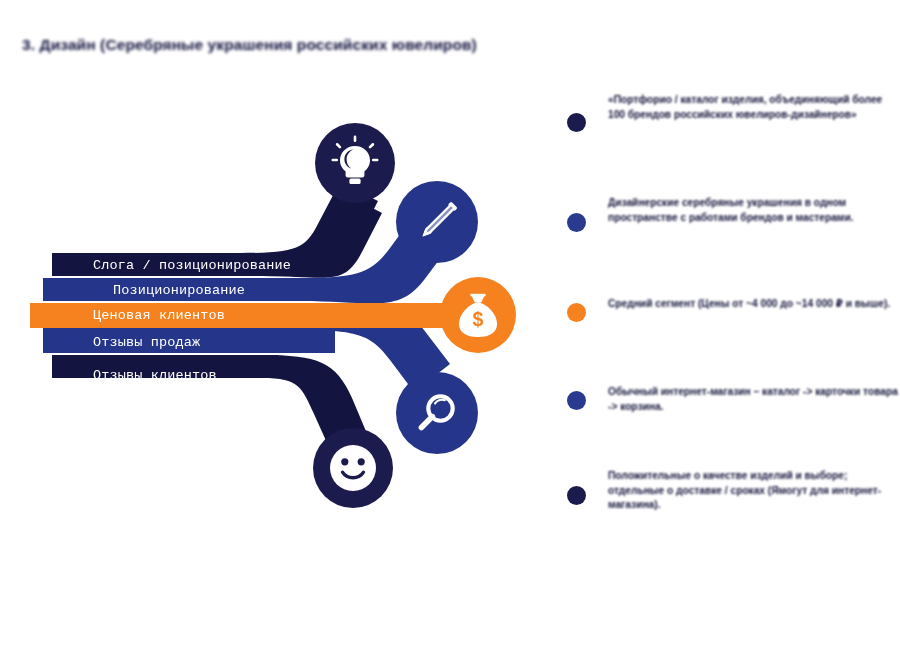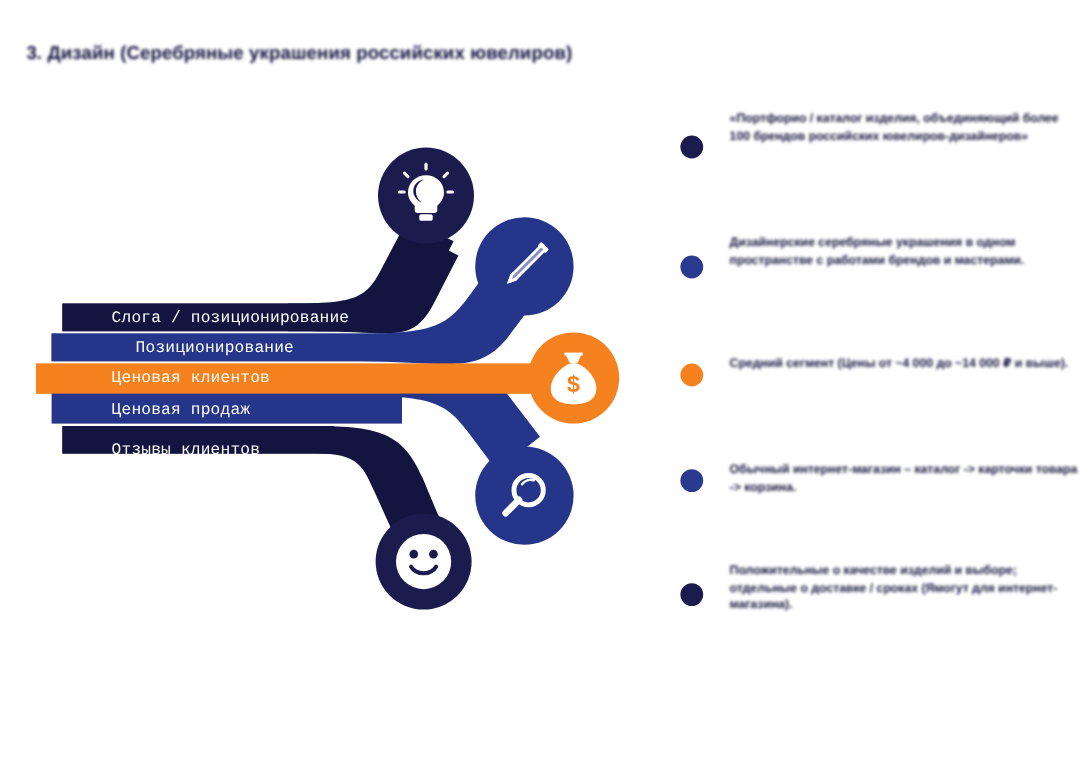--- a/index.html
+++ b/index.html
@@ -145,21 +145,21 @@
     <circle cx="0" cy="0" r="23" fill="#ffffff"></circle>
     <circle cx="-8.2" cy="-6.2" r="3.6" fill="#1b1b4d"></circle>
     <circle cx="8.2" cy="-6.2" r="3.6" fill="#1b1b4d"></circle>
     <path d="M -10.5 4.2 C -6 11.6 6 11.6 10.5 4.2" fill="none" stroke="#1b1b4d" stroke-width="3.3" stroke-linecap="round"></path>
   </g>
 </svg>
 
 <div class="bar-label" style="left:93px; top:258px;">Слога / позиционирование</div>
 <div class="bar-label" style="left:93px; top:283px;margin-left:20px;">Позиционирование</div>
 <div class="bar-label" style="left:93px; top:308px;">Ценовая клиентов</div>
-<div class="bar-label" style="left:93px; top:335px;">Ценовая продаж</div>
+<div class="bar-label" style="left:93px; top:335px;">Отзывы продаж</div>
 <div class="bar-label" style="left:93px; top:368px;">Отзывы клиентов</div>
 
 <div id="right-column">
 
   <div class="right-item">
     <div class="bullet-dot" style="top:113px; background:#1b1b4d;"></div>
     <div class="right-text" style="top:93px;">«Портфорио / каталог изделия, объединяющий более 100 брендов российских ювелиров-дизайнеров»</div>
   </div>
 
   <div class="right-item">

